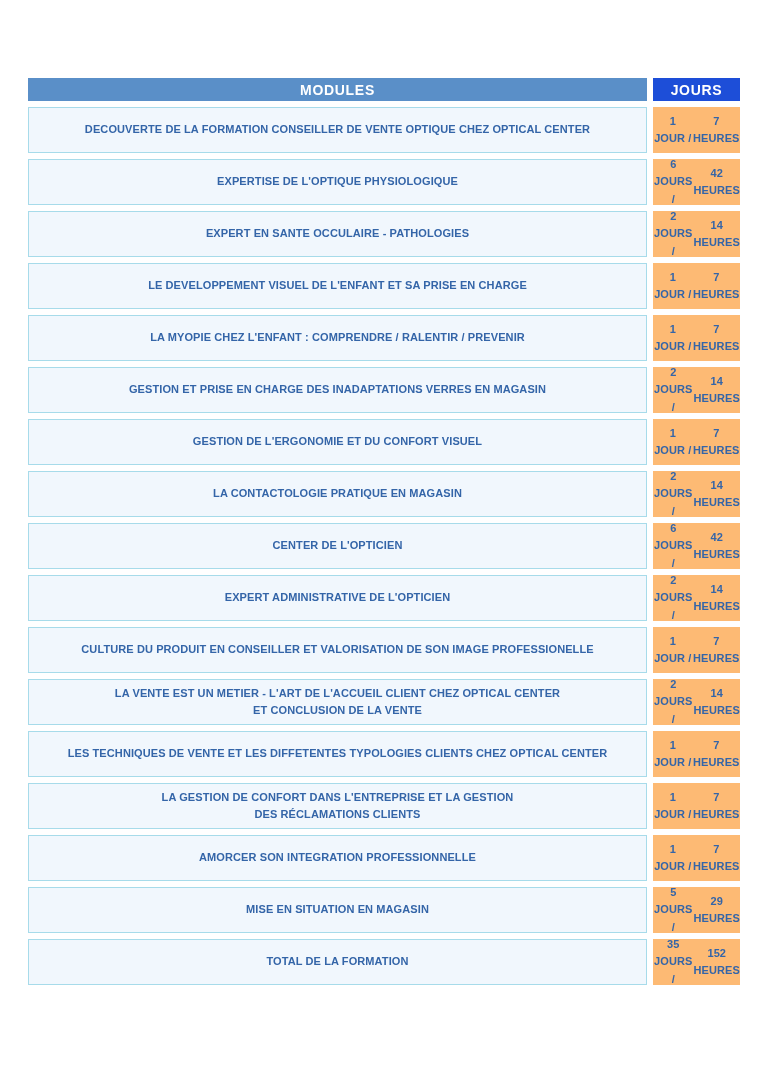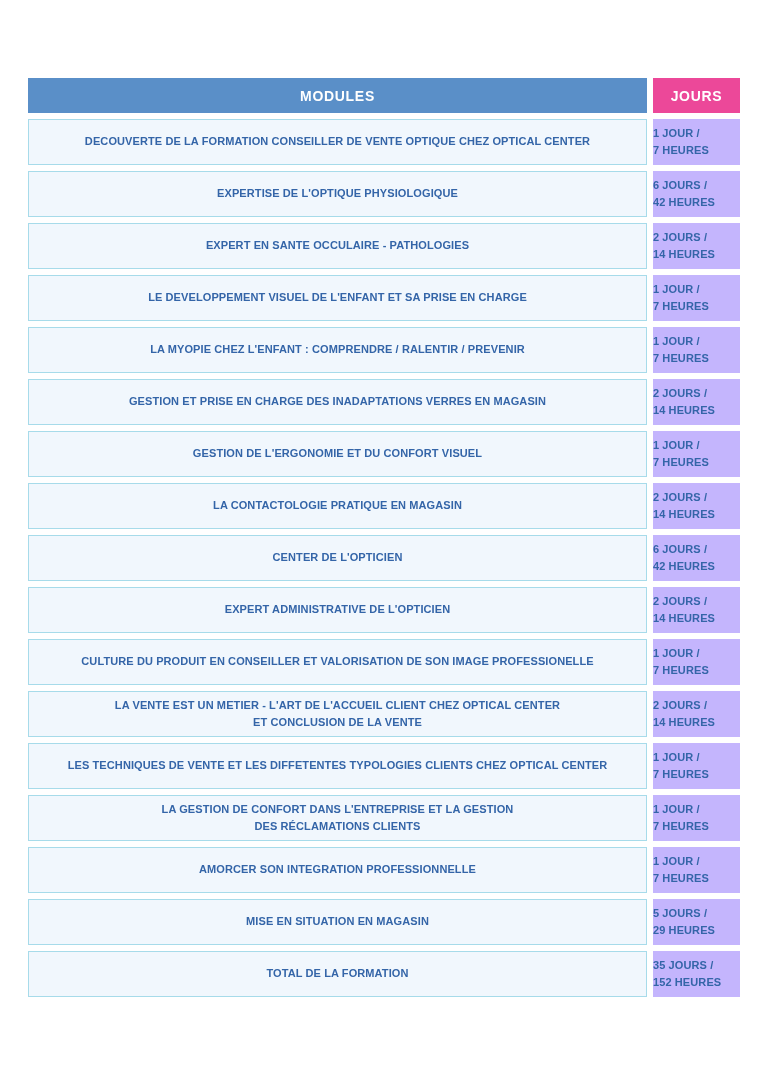--- a/index.html
+++ b/index.html
@@ -19,31 +19,31 @@
     position: absolute;
     left: 28px;
     top: 78px;
     width: 712px;
     display: grid;
     grid-template-columns: 619px 87px;
     column-gap: 6px;
     row-gap: 6px;
   }
   .th {
-    height: 35px;
+    height: 23px;
     display: flex;
     align-items: center;
     justify-content: center;
     color: #ffffff;
     font-weight: bold;
     font-size: 14px;
     letter-spacing: 0.7px;
   }
   .th-modules { background: #5a8fc8; }
-  .th-jours   { background: #ec4899; }
+  .th-jours   { background: #1d4ed8; }
   .row { display: contents; }
   .module-cell {
     height: 46px;
     box-sizing: border-box;
     background: #f1f7fd;
     border: 1px solid #a7dbea;
     display: flex;
     align-items: center;
     justify-content: center;
     padding: 2px 6px;
@@ -53,24 +53,23 @@
     font-size: 11px;
     font-weight: bold;
     letter-spacing: 0.1px;
     text-align: center;
     white-space: pre-line;
     line-height: 1.55;
   }
   .jours-cell {
     height: 46px;
     box-sizing: border-box;
-    background: #c4b5fd;
+    background: #fdba74;
     display: flex;
-    flex-direction: column;
-    align-items: flex-start;
+    align-items: center;
     justify-content: center;
     color: #3465a8;
     font-size: 11px;
     font-weight: bold;
     letter-spacing: 0.1px;
     line-height: 1.55;
     text-align: center;
   }
 </style>
 </head>

